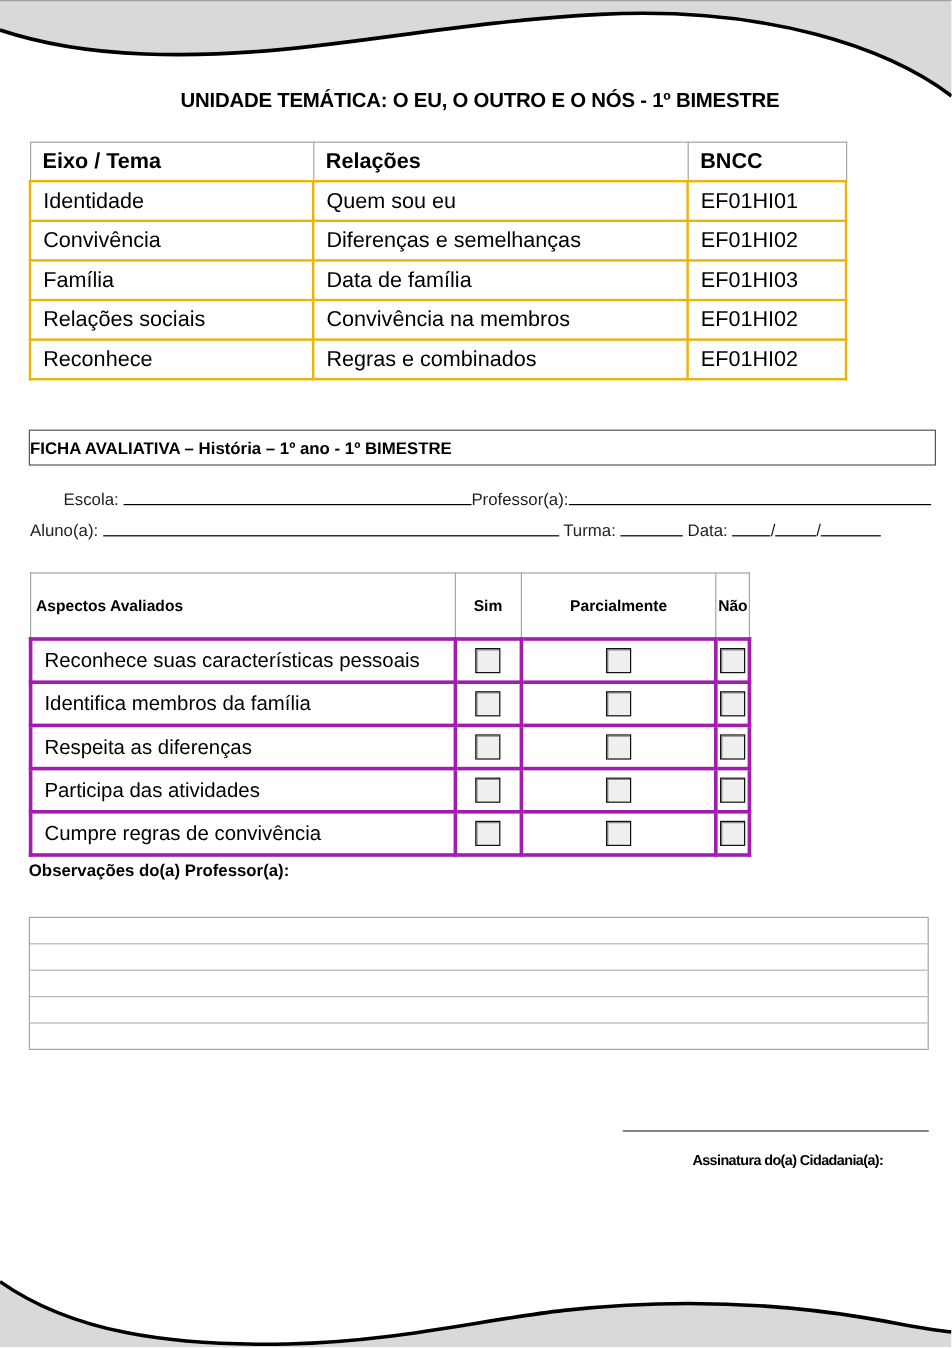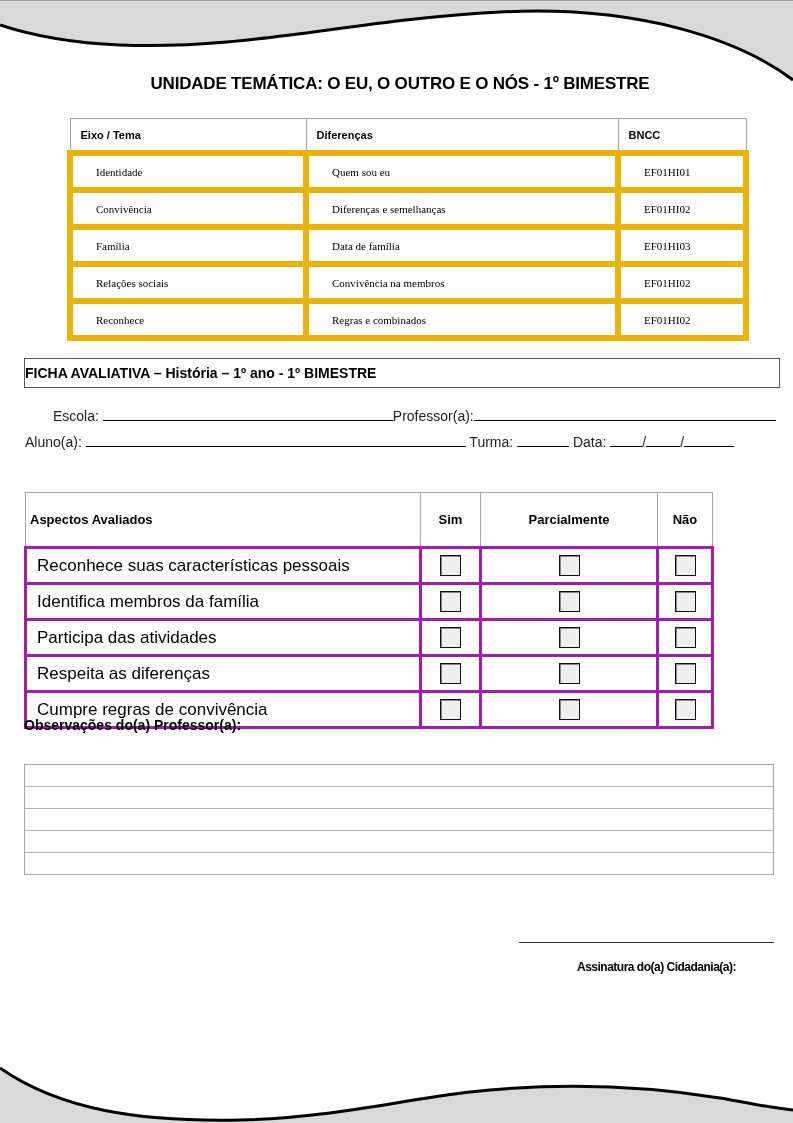--- a/index.html
+++ b/index.html
@@ -6,31 +6,31 @@
   body { width:793px; height:1123px; position:relative; background:#ffffff; overflow:hidden;
          font-family:"Liberation Sans", sans-serif; color:#000; }
   .wave { position:absolute; left:0; width:793px; }
   .wave-top { top:0; height:110px; }
   .wave-bottom { top:1030px; height:93px; }
 
   .unit-title { position:absolute; top:74px; left:0; width:800px; text-align:center;
                 font-weight:bold; font-size:17px; letter-spacing:-0.2px; }
 
   table { border-collapse:collapse; position:absolute; }
-  .t1 { top:118px; left:24px; width:682px; font-size:11px;margin-left:43px; }
-  .t1 td { border:6px solid #eab308; height:31px; padding:0 23px; vertical-align:middle;font-family:Liberation Serif, serif; }
+  .t1 { top:118px; left:24px; width:682px; font-size:18px; }
+  .t1 td { border:2px solid #eab308; height:31px; padding:0 10px; vertical-align:middle; }
   .t1 th { border:1px solid #a6a6a6; height:31px; padding:0 10px; text-align:left; font-weight:bold; }
 
   .ficha-title { position:absolute; top:358px; left:24px; width:754px; height:28px;
                  border:1px solid #555; text-align:left; font-weight:bold; font-size:14px; line-height:28px; }
 
   .field-line { position:absolute; left:25px; font-size:14px; color:#222; white-space:nowrap; }
   .field-line .blank { display:inline-block; border-bottom:1px solid #000; height:14px; vertical-align:baseline; }
 
-  .t2 { top:492px; left:24px; width:690px; }
+  .t2 { top:477px; left:24px; width:602px; }
   .t2 th { border:1px solid #a6a6a6; height:51px; font-size:13px; font-weight:bold; text-align:center; }
   .t2 th.aspect { text-align:left; padding-left:4px; }
   .t2 td { border:3px solid #a21caf; height:31px; font-size:17px; }
   .t2 td.label { padding-left:10px; }
   .t2 td.box { text-align:center; }
   .chk { display:inline-block; width:19px; height:19px; border:1px solid #111; background:#efefef;
          vertical-align:middle; box-shadow:inset 1px 1px 0 #888; }
 
   .obs-label { position:absolute; top:717px; left:24px; font-weight:bold; font-size:14px; }
   .obs-box { position:absolute; top:764px; left:24px; width:748px; border:1px solid #a6a6a6; }
@@ -54,21 +54,21 @@
 
 <table class="t1">
   <colgroup>
       <col style="width:236px">
       <col style="width:312px">
       <col>
     </colgroup>
   <tbody>
       <tr>
     <th>Eixo / Tema</th>
-    <th>Diferenças</th>
+    <th>Relações</th>
     <th>BNCC</th>
   </tr>
   <tr>
     <td>Identidade</td>
     <td>Quem sou eu</td>
     <td>EF01HI01</td>
   </tr>
   <tr>
     <td>Convivência</td>
     <td>Diferenças e semelhanças</td>
@@ -128,27 +128,27 @@
     <td class="box"><span class="chk"></span></td>
     <td class="box"><span class="chk"></span></td>
   </tr>
   <tr>
     <td class="label">Identifica membros da família</td>
     <td class="box"><span class="chk"></span></td>
     <td class="box"><span class="chk"></span></td>
     <td class="box"><span class="chk"></span></td>
   </tr>
   <tr>
-    <td class="label">Participa das atividades</td>
+    <td class="label">Respeita as diferenças</td>
     <td class="box"><span class="chk"></span></td>
     <td class="box"><span class="chk"></span></td>
     <td class="box"><span class="chk"></span></td>
   </tr>
   <tr>
-    <td class="label">Respeita as diferenças</td>
+    <td class="label">Participa das atividades</td>
     <td class="box"><span class="chk"></span></td>
     <td class="box"><span class="chk"></span></td>
     <td class="box"><span class="chk"></span></td>
   </tr>
   <tr>
     <td class="label">Cumpre regras de convivência</td>
     <td class="box"><span class="chk"></span></td>
     <td class="box"><span class="chk"></span></td>
     <td class="box"><span class="chk"></span></td>
   </tr>

